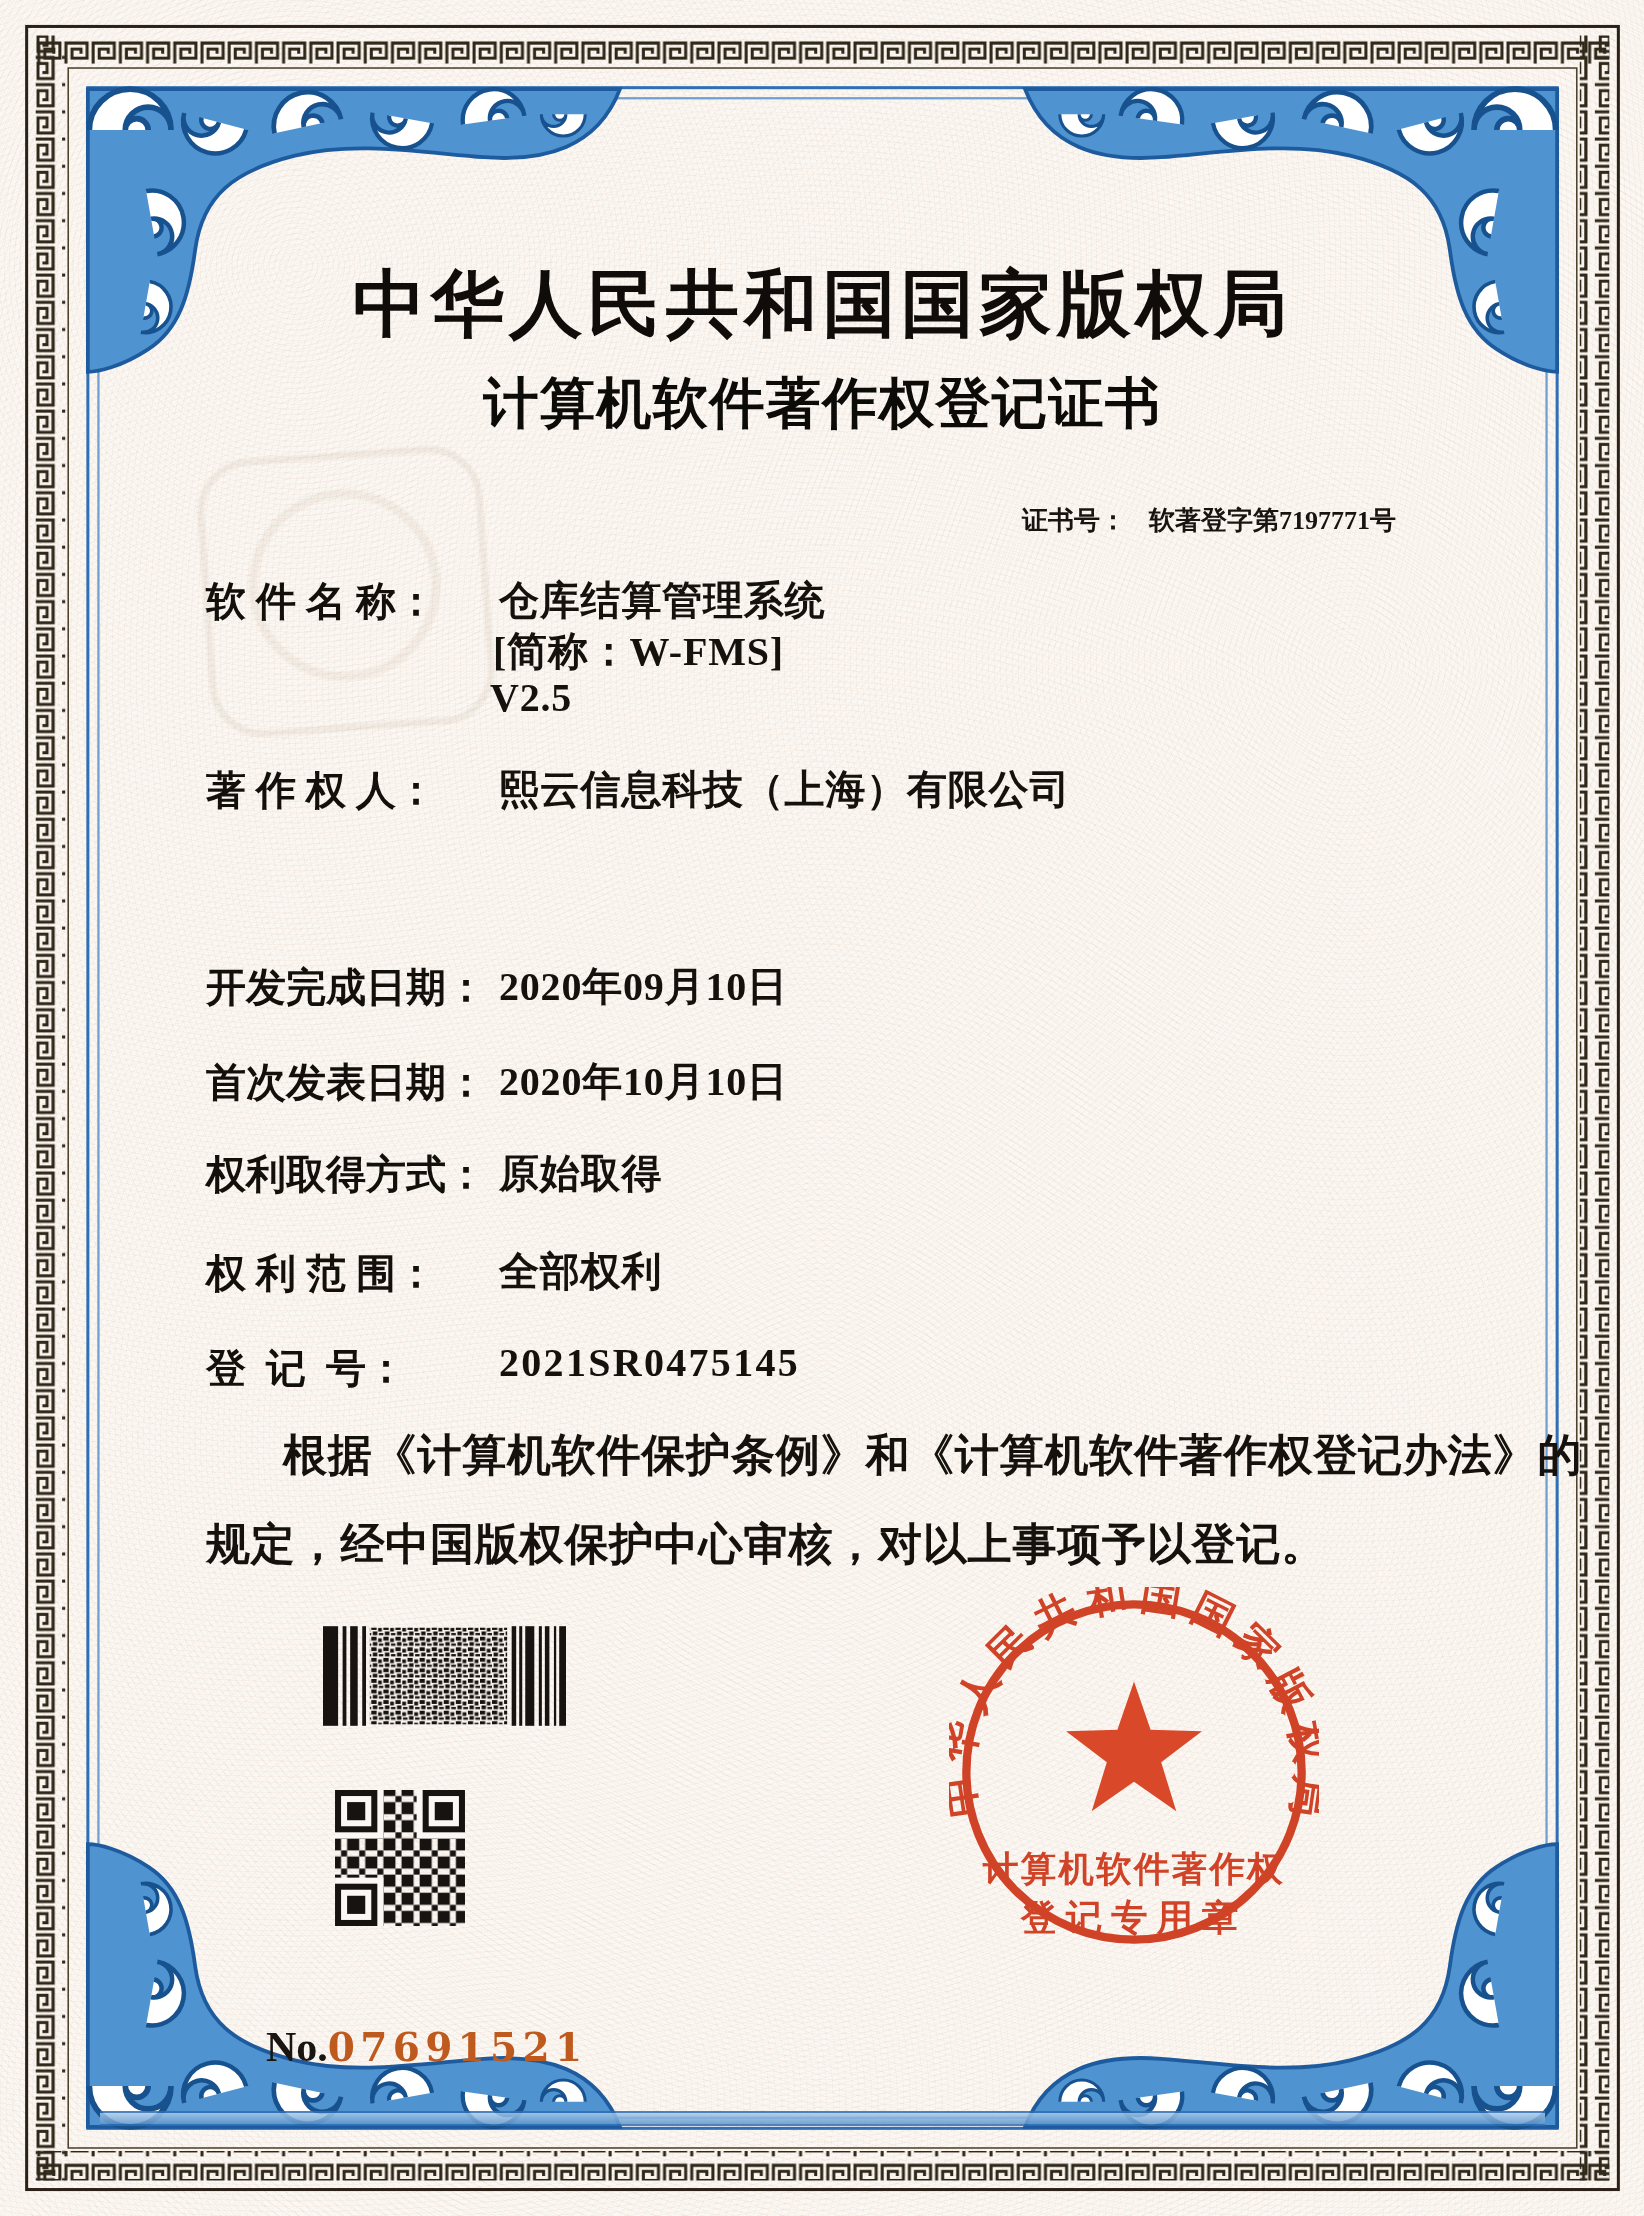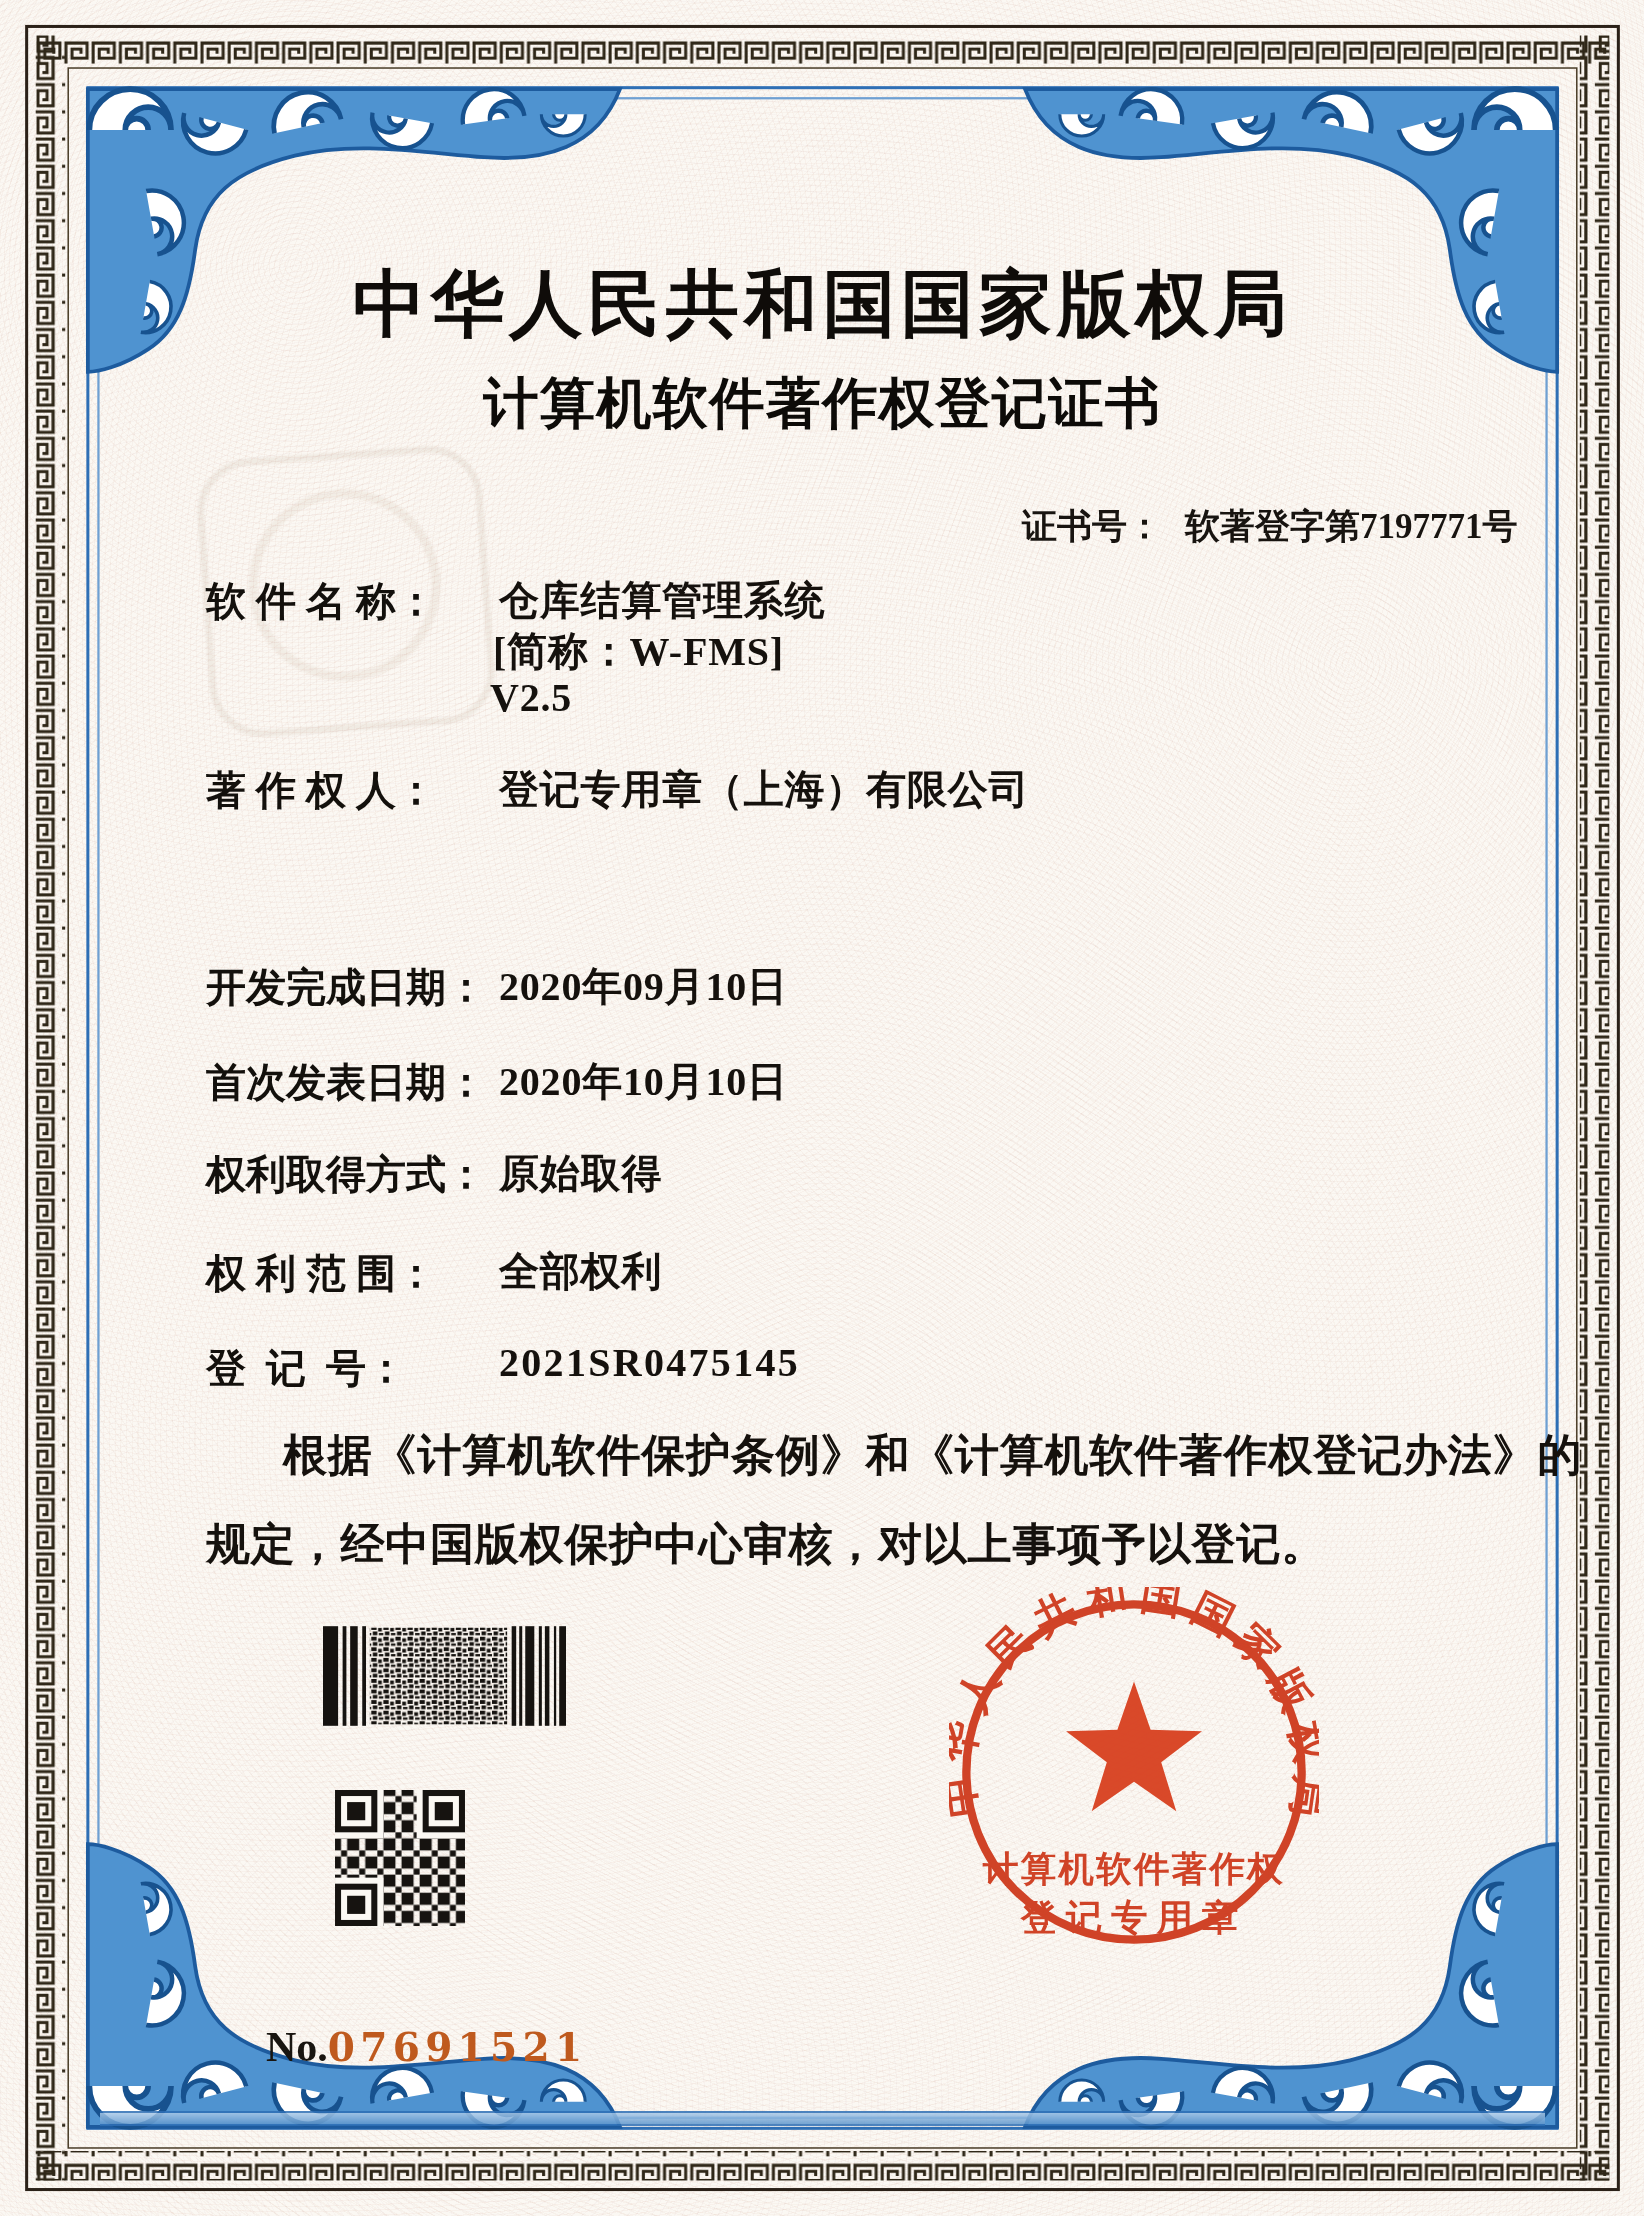--- a/index.html
+++ b/index.html
@@ -17,21 +17,21 @@
   .abs{position:absolute;}
   svg{display:block;}
   .authority{
     left:0;right:0;top:256px;text-align:center;
     font-size:73px;font-weight:700;letter-spacing:5.3px;color:#0f0c09;white-space:nowrap;
   }
   .cert-title{
     left:0;right:0;top:367px;text-align:center;
     font-size:55px;font-weight:700;letter-spacing:1.5px;color:#0d0b08;white-space:nowrap;
   }
-  .certno{left:1022px;top:503px;font-size:35px;font-weight:700;white-space:nowrap;color:#181410;}
+  .certno{left:1022px;top:503px;font-size:26px;font-weight:700;white-space:nowrap;color:#181410;}
   .certno .v{margin-left:23px;}
   .frow{white-space:nowrap;}
   .flabel{position:absolute;left:206px;font-size:40px;font-weight:700;color:#13100c;white-space:pre;}
   .fvalue{position:absolute;left:499px;font-size:40px;font-weight:600;color:#15110d;white-space:pre;letter-spacing:0.8px;}
   .stline{position:absolute;font-size:44px;font-weight:600;color:#15110d;white-space:nowrap;letter-spacing:0.8px;}
   .serial{left:266px;top:2023px;font-size:42px;font-weight:600;color:#191510;white-space:nowrap;}
   .serial .num{font-size:39px;letter-spacing:5.3px;color:#bf5a1e;font-family:"DejaVu Serif","Liberation Serif",serif;}
   .seal-date{left:990px;top:2000px;width:333px;text-align:center;font-size:44px;font-weight:700;color:#14110d;white-space:nowrap;}
   .watermark{
     left:203px;top:452px;width:272px;height:265px;
@@ -106,21 +106,21 @@
   </div>
 
   <div class="frow">
     <span class="flabel" style="top:574px;">软 件 名 称：</span>
     <span class="fvalue" style="top:573px;">仓库结算管理系统</span>
     <span class="fvalue" style="top:624px;left:493px;">[简称：W-FMS]</span>
     <span class="fvalue" style="top:674px;left:490px;">V2.5</span>
   </div>
   <div class="frow">
     <span class="flabel" style="top:763px;">著 作 权 人：</span>
-    <span class="fvalue" style="top:762px;">登记专用章（上海）有限公司</span>
+    <span class="fvalue" style="top:762px;">熙云信息科技（上海）有限公司</span>
   </div>
   <div class="frow">
     <span class="flabel" style="top:960px;">开发完成日期：</span>
     <span class="fvalue" style="top:959px;">2020年09月10日</span>
   </div>
   <div class="frow">
     <span class="flabel" style="top:1055px;">首次发表日期：</span>
     <span class="fvalue" style="top:1054px;">2020年10月10日</span>
   </div>
   <div class="frow">

